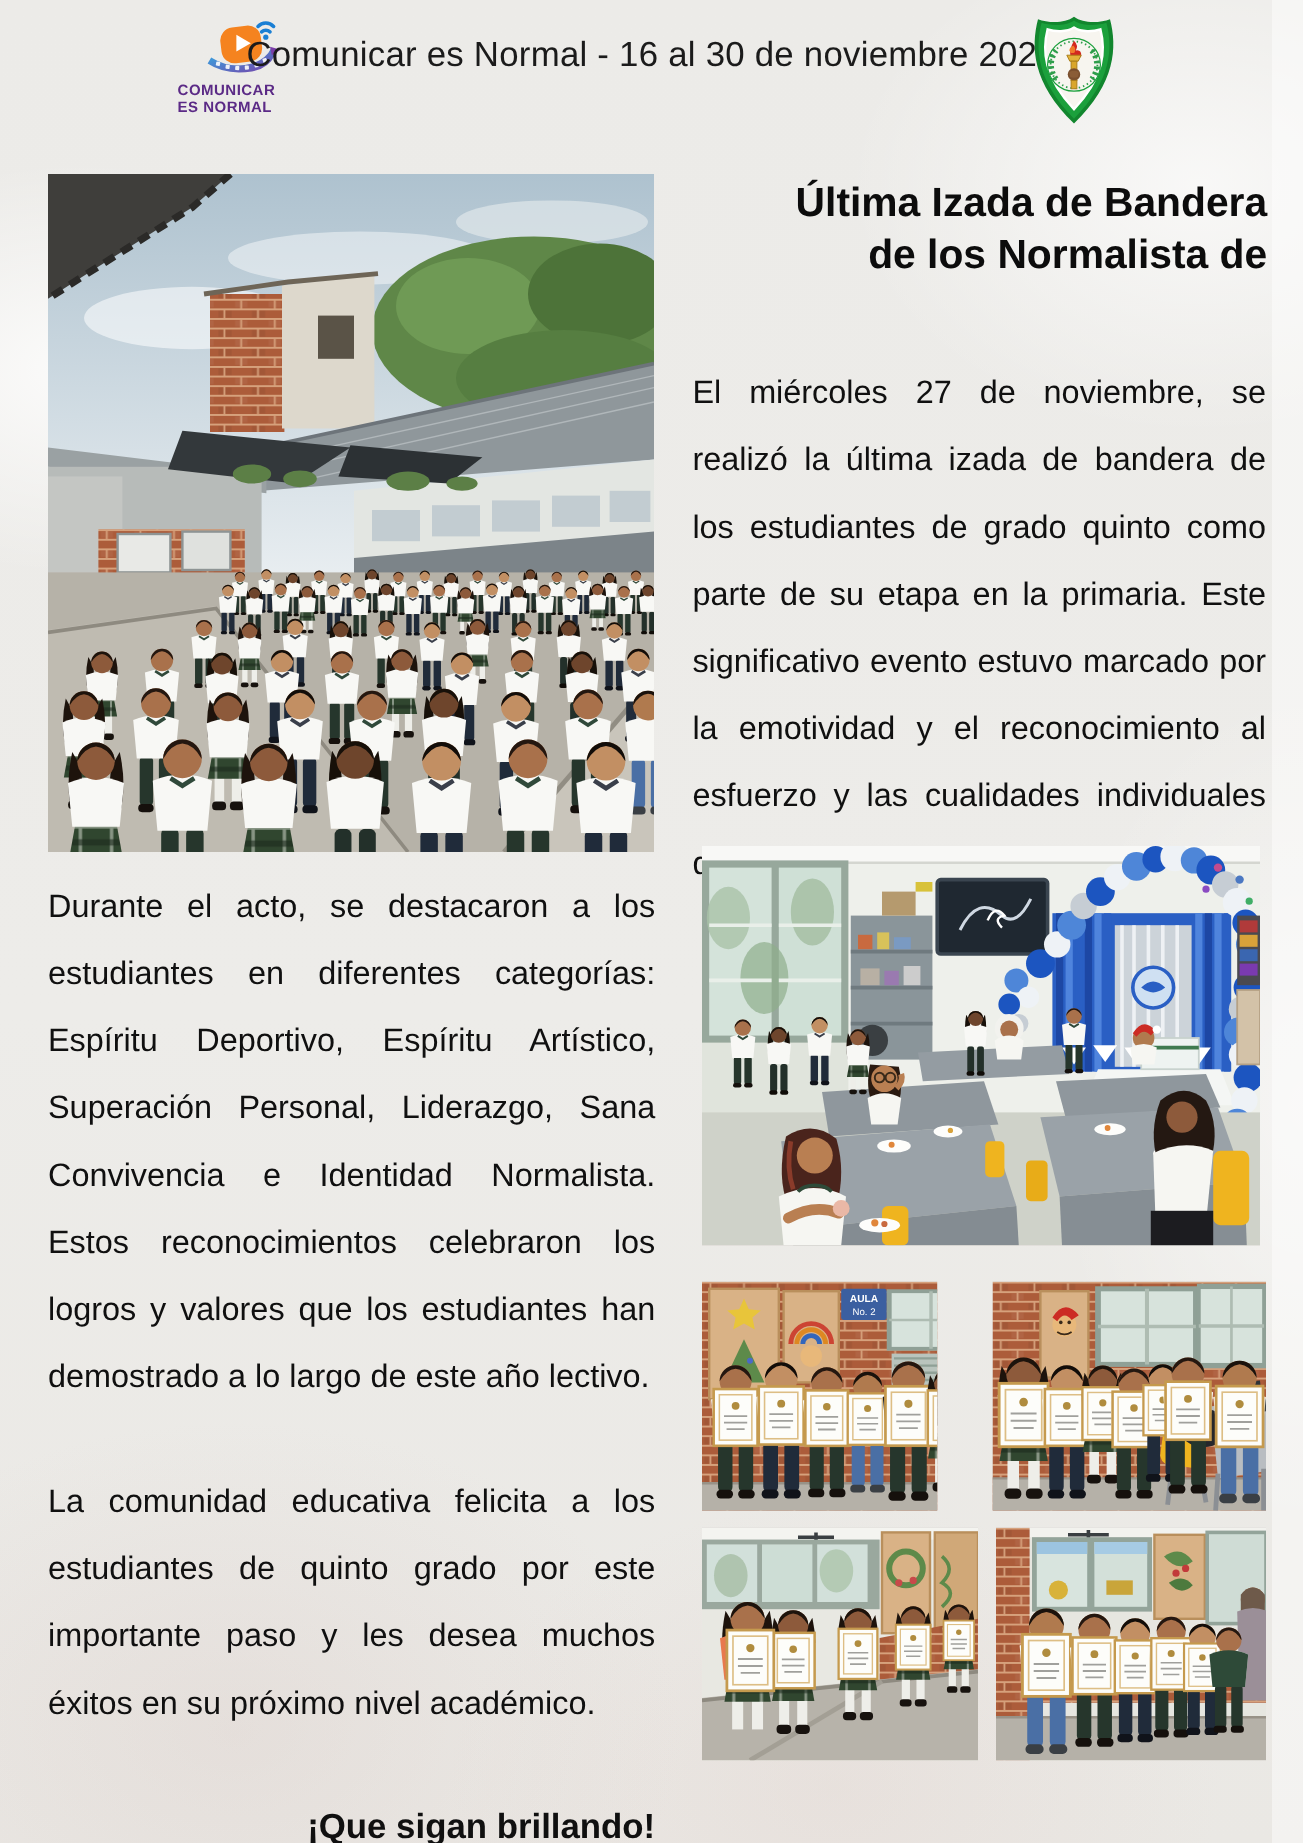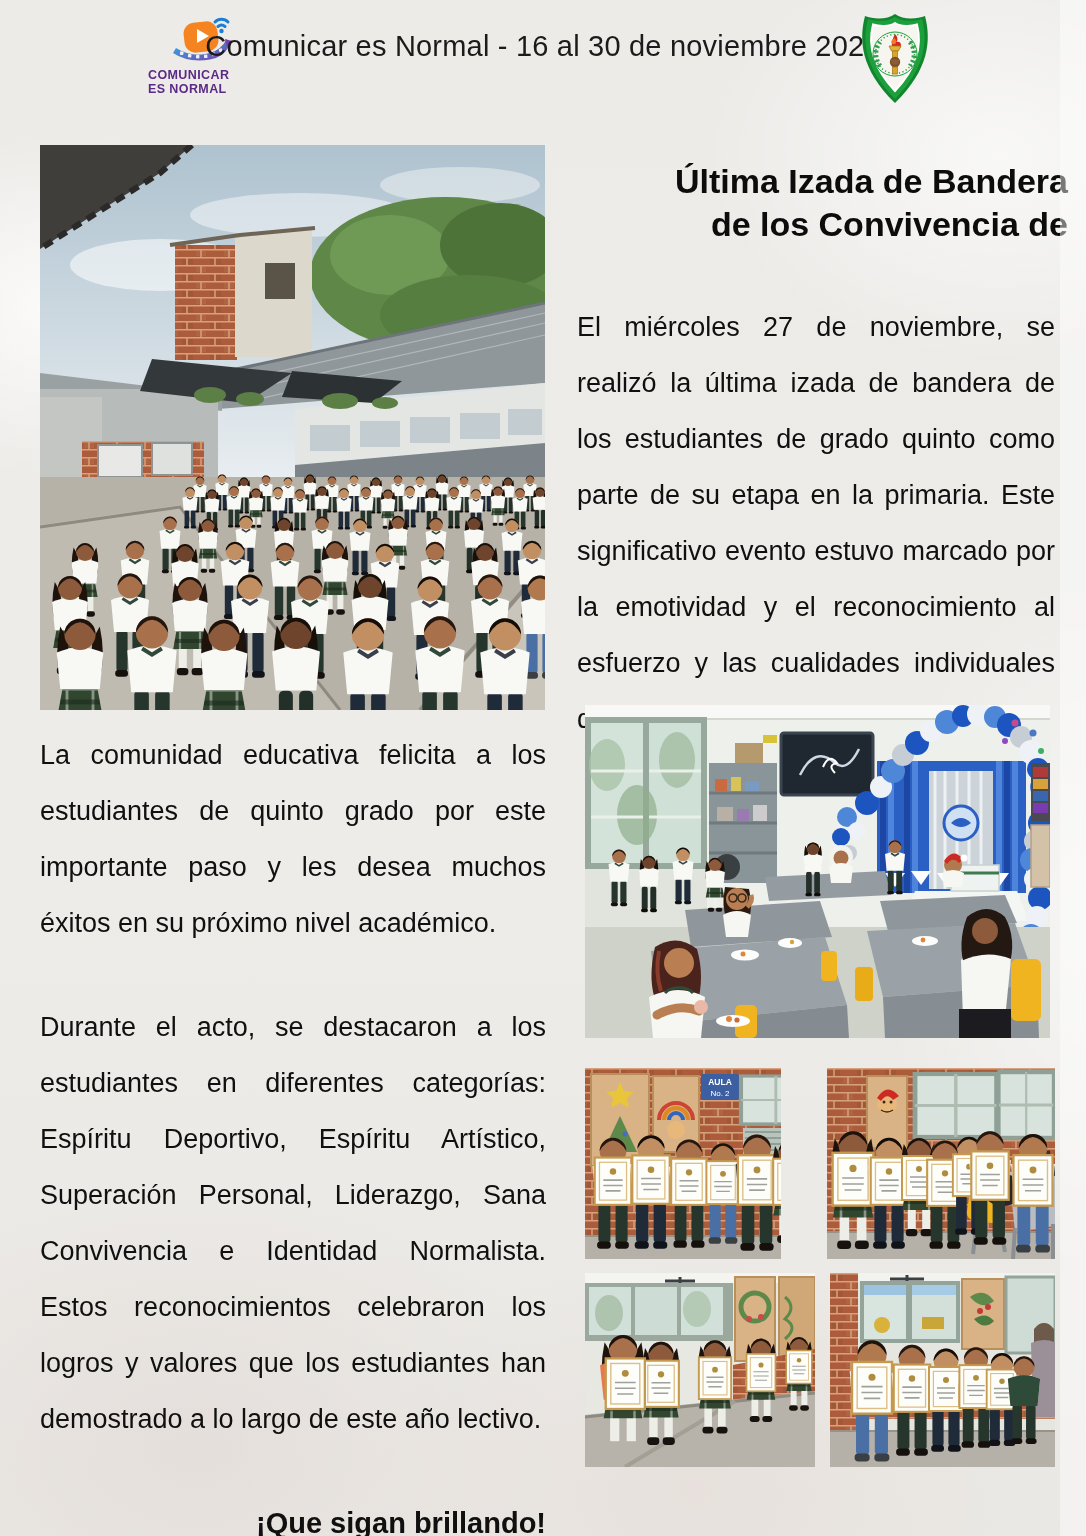--- a/index.html
+++ b/index.html
@@ -26,21 +26,21 @@
   .logo{position:absolute;left:148px;top:10px;width:112px;}
   .logo svg{display:block;margin:0 auto;}
   .logo-word{font-size:12.5px;font-weight:bold;color:#5b2a86;line-height:14px;letter-spacing:.4px;}
   .crest{position:absolute;left:858px;top:12px;}
   
   .body-text{font-size:27px;line-height:56px;color:#101010;text-align:justify;}
   .left-text{position:absolute;left:40px;top:727px;width:506px;}
   .left-text p{margin:0 0 48px 0;}
   .closing{font-weight:bold;font-size:29px;margin:0;text-align:right;}
   .right-head{
-    position:absolute;left:566px;top:148px;width:490px;margin:12px;
+    position:absolute;left:566px;top:148px;width:490px;margin:0;
     font-size:34px;line-height:43px;font-weight:bold;color:#0c0c0c;text-align:right;
   }
   .intro{position:absolute;left:577px;top:299px;width:478px;margin:0;}
   
   .photo{position:absolute;margin:0;overflow:hidden;background:#dcdad5;}
   .photo svg{display:block;}
   #ph1{left:40px;top:145px;width:505px;height:565px;}
   #ph2{left:585px;top:705px;width:465px;height:333px;}
   #ph3{left:585px;top:1068px;width:196px;height:191px;}
   #ph4{left:827px;top:1068px;width:228px;height:191px;}
@@ -338,27 +338,27 @@
         <use href="#kid-b" transform="translate(184,506) scale(2.6)"></use>
           <use href="#kid-d" transform="translate(256,504) scale(2.6)"></use>
         <use href="#kid-c" transform="translate(328,505) scale(2.6)"></use>
           <use href="#kid-a" transform="translate(400,503) scale(2.6)"></use>
         <use href="#kid-c" transform="translate(465,505) scale(2.6)"></use>
       </g>
     </svg>
   </figure>
 
   <section class="left-text body-text">
+    <p>Durante el acto, se destacaron a los estudiantes en diferentes categorías: Espíritu Deportivo, Espíritu Artístico, Superación Personal, Liderazgo, Sana Convivencia e Identidad Normalista. Estos reconocimientos celebraron los logros y valores que los estudiantes han demostrado a lo largo de este año lectivo.</p>
     <p>La comunidad educativa felicita a los estudiantes de quinto grado por este importante paso y les desea muchos éxitos en su próximo nivel académico.</p>
-    <p>Durante el acto, se destacaron a los estudiantes en diferentes categorías: Espíritu Deportivo, Espíritu Artístico, Superación Personal, Liderazgo, Sana Convivencia e Identidad Normalista. Estos reconocimientos celebraron los logros y valores que los estudiantes han demostrado a lo largo de este año lectivo.</p>
     <p class="closing">¡Que sigan brillando!</p>
   </section>
 
   <h2 class="right-head"><span>Última Izada de Bandera</span><br>
-    <span>de los Convivencia de</span><br>
+    <span>de los Normalista de</span><br>
     </h2>
 
   <p class="intro body-text">El miércoles 27 de noviembre, se realizó la última izada de bandera de los estudiantes de grado quinto como parte de su etapa en la primaria. Este significativo evento estuvo marcado por la emotividad y el reconocimiento al esfuerzo y las cualidades individuales de cada estudiante.</p>
 
   <figure class="photo" id="ph2" aria-label="Estudiantes compartiendo refrigerio en un salón decorado con globos azules y blancos">
     <svg width="465" height="333" viewBox="0 0 465 333">
       <rect width="465" height="333" fill="#eef0eb"></rect>
       <rect width="465" height="14" fill="#f8f8f6"></rect>
       <path d="M0 14 h465" stroke="#d4d6d0" stroke-width="2"></path>
       <rect x="0" y="12" width="122" height="152" fill="#97a89c"></rect>

